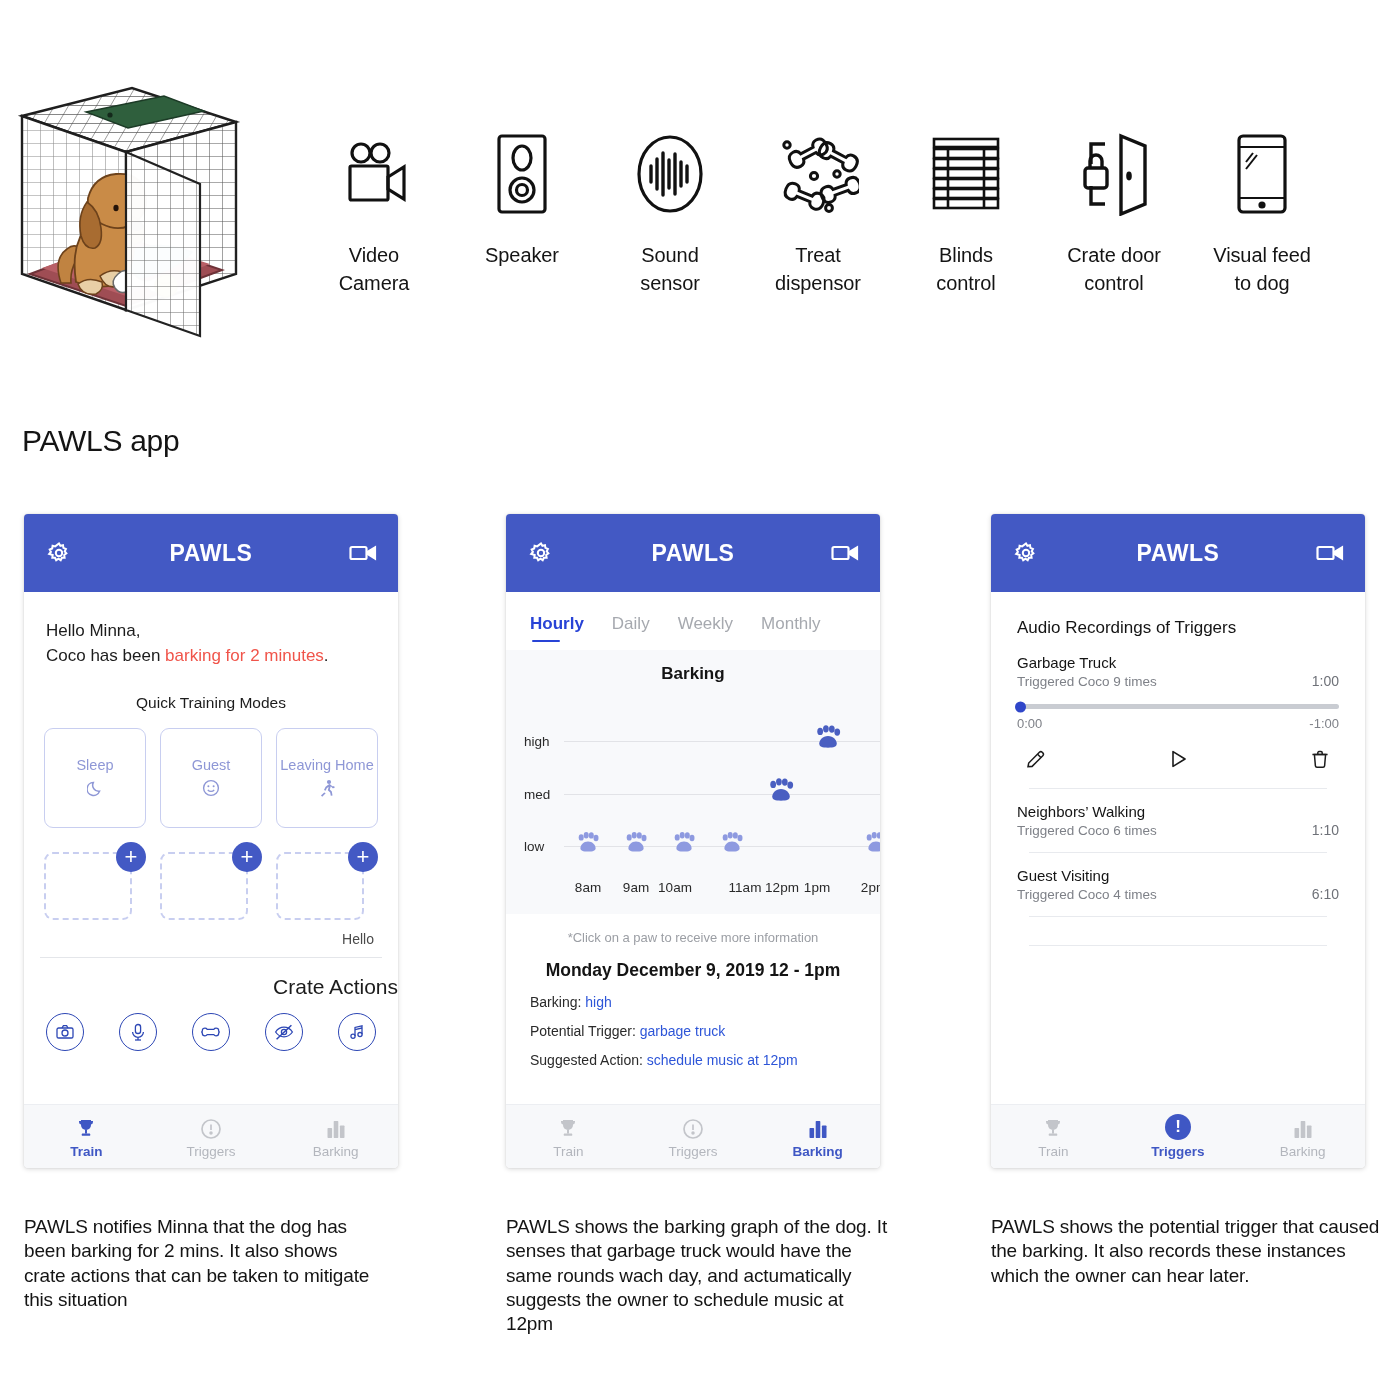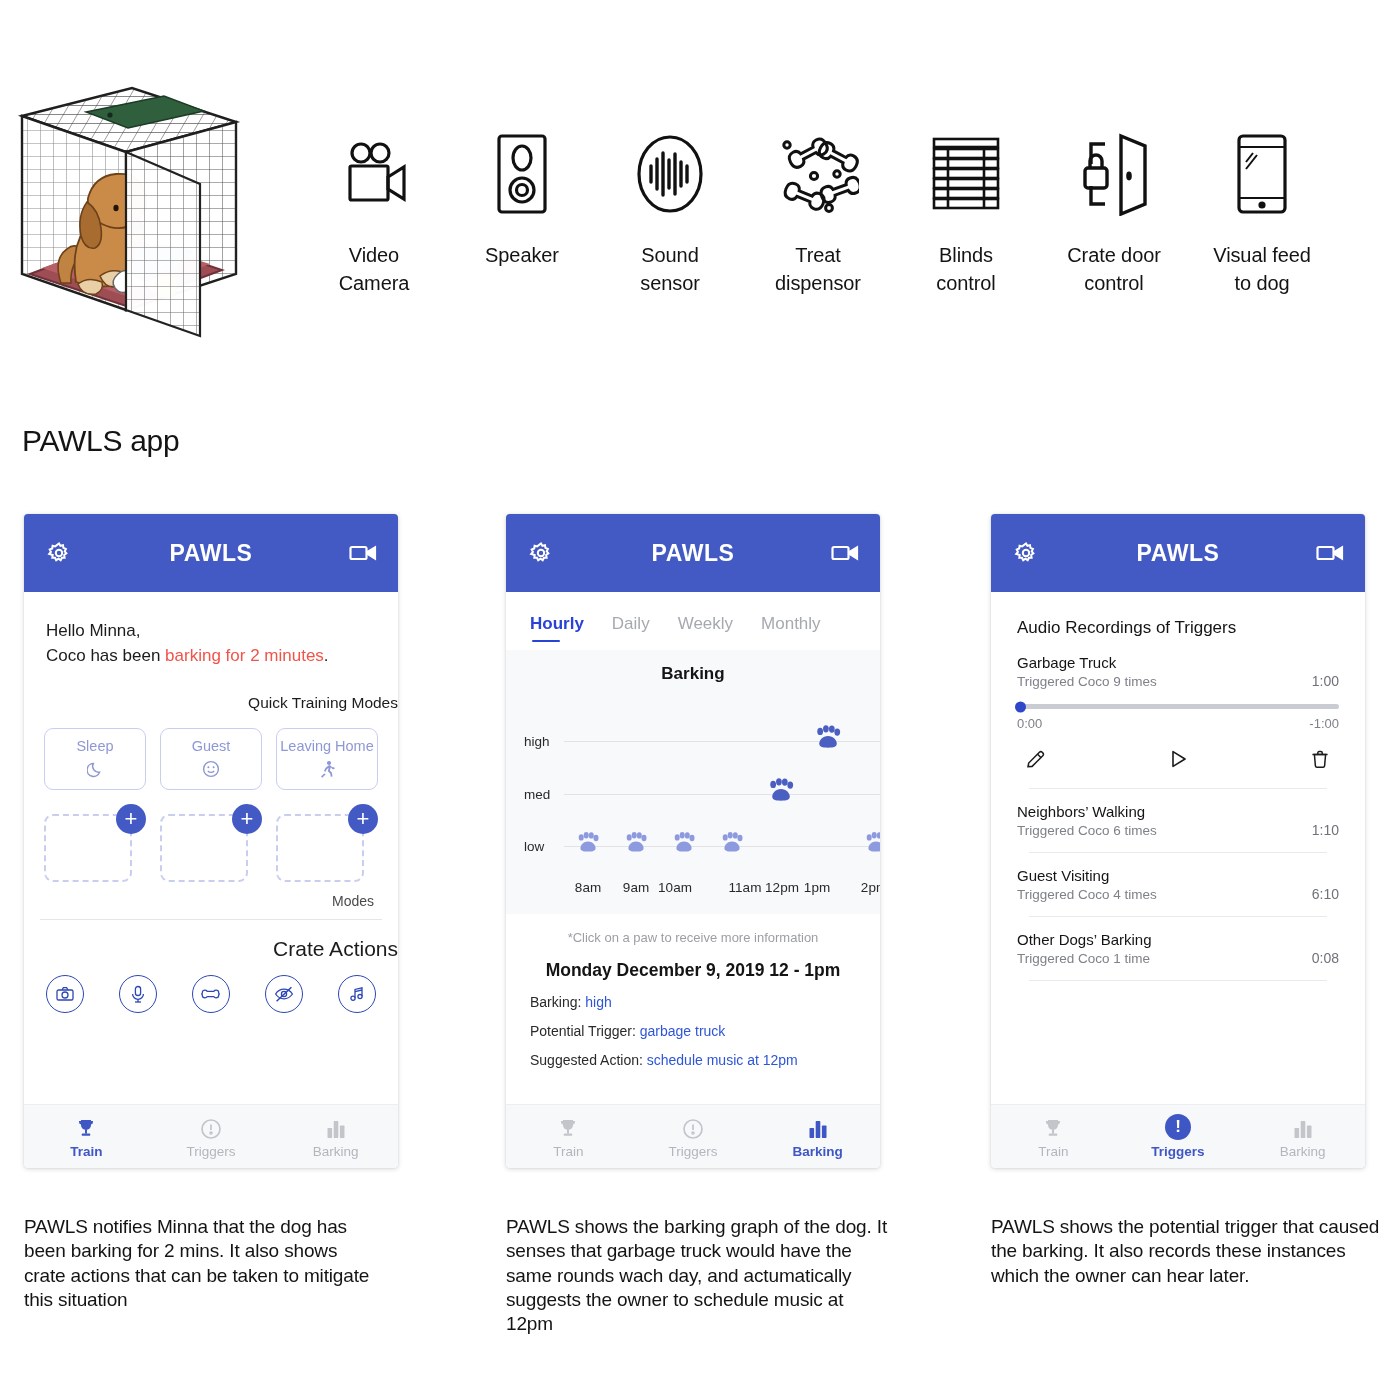--- a/index.html
+++ b/index.html
@@ -70,24 +70,24 @@
     border-top: 1px solid #eceef2;
   }
   .tabitem { flex: 1; display: flex; flex-direction: column; align-items: center; gap: 4px; }
   .tabitem .ticon { height: 26px; display:flex; align-items:flex-end; justify-content:center; }
   .tabitem .tlabel { font-size: 13.5px; color: #b3b6bd; }
   .tabitem.active .tlabel { color: #3f57c4; font-weight: 700; }
 
   
   .greet { margin: 27px 22px 0 22px; font-size: 17px; line-height: 1.45; color: #1c1c1c; }
   .greet .warn { color: #f0544a; }
-  .qt-title { text-align: right; font-size: 15.5px; color: #1c1c1c; margin-top: 26px; font-weight: 400; }
+  .qt-title { text-align: center; font-size: 15.5px; color: #1c1c1c; margin-top: 26px; font-weight: 400; }
   .qt-grid { margin: 16px 20px 0 20px; display: grid; grid-template-columns: repeat(3,1fr); gap: 14px; }
   .qt-card {
-    height: 62px; border: 1px solid #c8cef0; border-radius: 9px;
+    height: 100px; border: 1px solid #c8cef0; border-radius: 9px;
     display: flex; flex-direction: column; align-items: center; justify-content: center;
     gap: 3px; background:#fff;
   }
   .qt-card .qt-label { font-size: 14.5px; color: #8e97d6; text-align:center; line-height:1.15; }
   .qt-card .qt-ic { color: #8e97d6; display:flex; align-items:center; justify-content:center; height: 22px; }
   .qt-grid2 { margin: 14px 20px 0 20px; display: grid; grid-template-columns: repeat(3,1fr); gap: 14px; }
   .qt-empty { position: relative; height: 78px; }
   .qt-empty .dash {
     position: absolute; left:0; right: 14px; top: 10px; bottom: 0;
     border: 2px dashed #c8cef0; border-radius: 9px;
@@ -403,21 +403,21 @@
         <div class="qt-empty">
           <div class="dash"></div>
           <div class="plus">+</div>
         </div>
         <div class="qt-empty">
           <div class="dash"></div>
           <div class="plus">+</div>
         </div>
       </div>
 
-      <div class="edit-row">Modes</div>
+      <div class="edit-row">Hello</div>
       <div class="hr-line"></div>
       <div class="ca-title">Crate Actions</div>
 
       <div class="ca-row">
         <div class="ca-btn">
           <svg width="20" height="20" viewBox="0 0 20 20" fill="none" stroke="#2d47b5" stroke-width="1.3">
             <rect x="2" y="6" width="16" height="10" rx="1.6"></rect>
             <path d="M7 6 8.4 3.6h3.2L13 6"></path>
             <circle cx="10" cy="11" r="3"></circle>
           </svg>
@@ -732,27 +732,20 @@
             <div>
               <div class="rec-name">Guest Visiting</div>
               <div class="rec-sub">Triggered Coco 4 times</div>
             </div>
             <div class="rec-time">6:10</div>
           </div>
           <div class="rec-divider"></div>
         </div>
 
         <div class="rec-item sm">
-          <div class="rec-top">
-            <div>
-              <div class="rec-name">Other Dogs’ Barking</div>
-              <div class="rec-sub">Triggered Coco 1 time</div>
-            </div>
-            <div class="rec-time">0:08</div>
-          </div>
           <div class="rec-divider"></div>
         </div>
 
       </div>
     </div>
 
     <div class="ph-tabbar">
       <div class="tabitem">
         <div class="ticon">
           <svg width="22" height="22" viewBox="0 0 22 22" fill="#c3c5ca">

